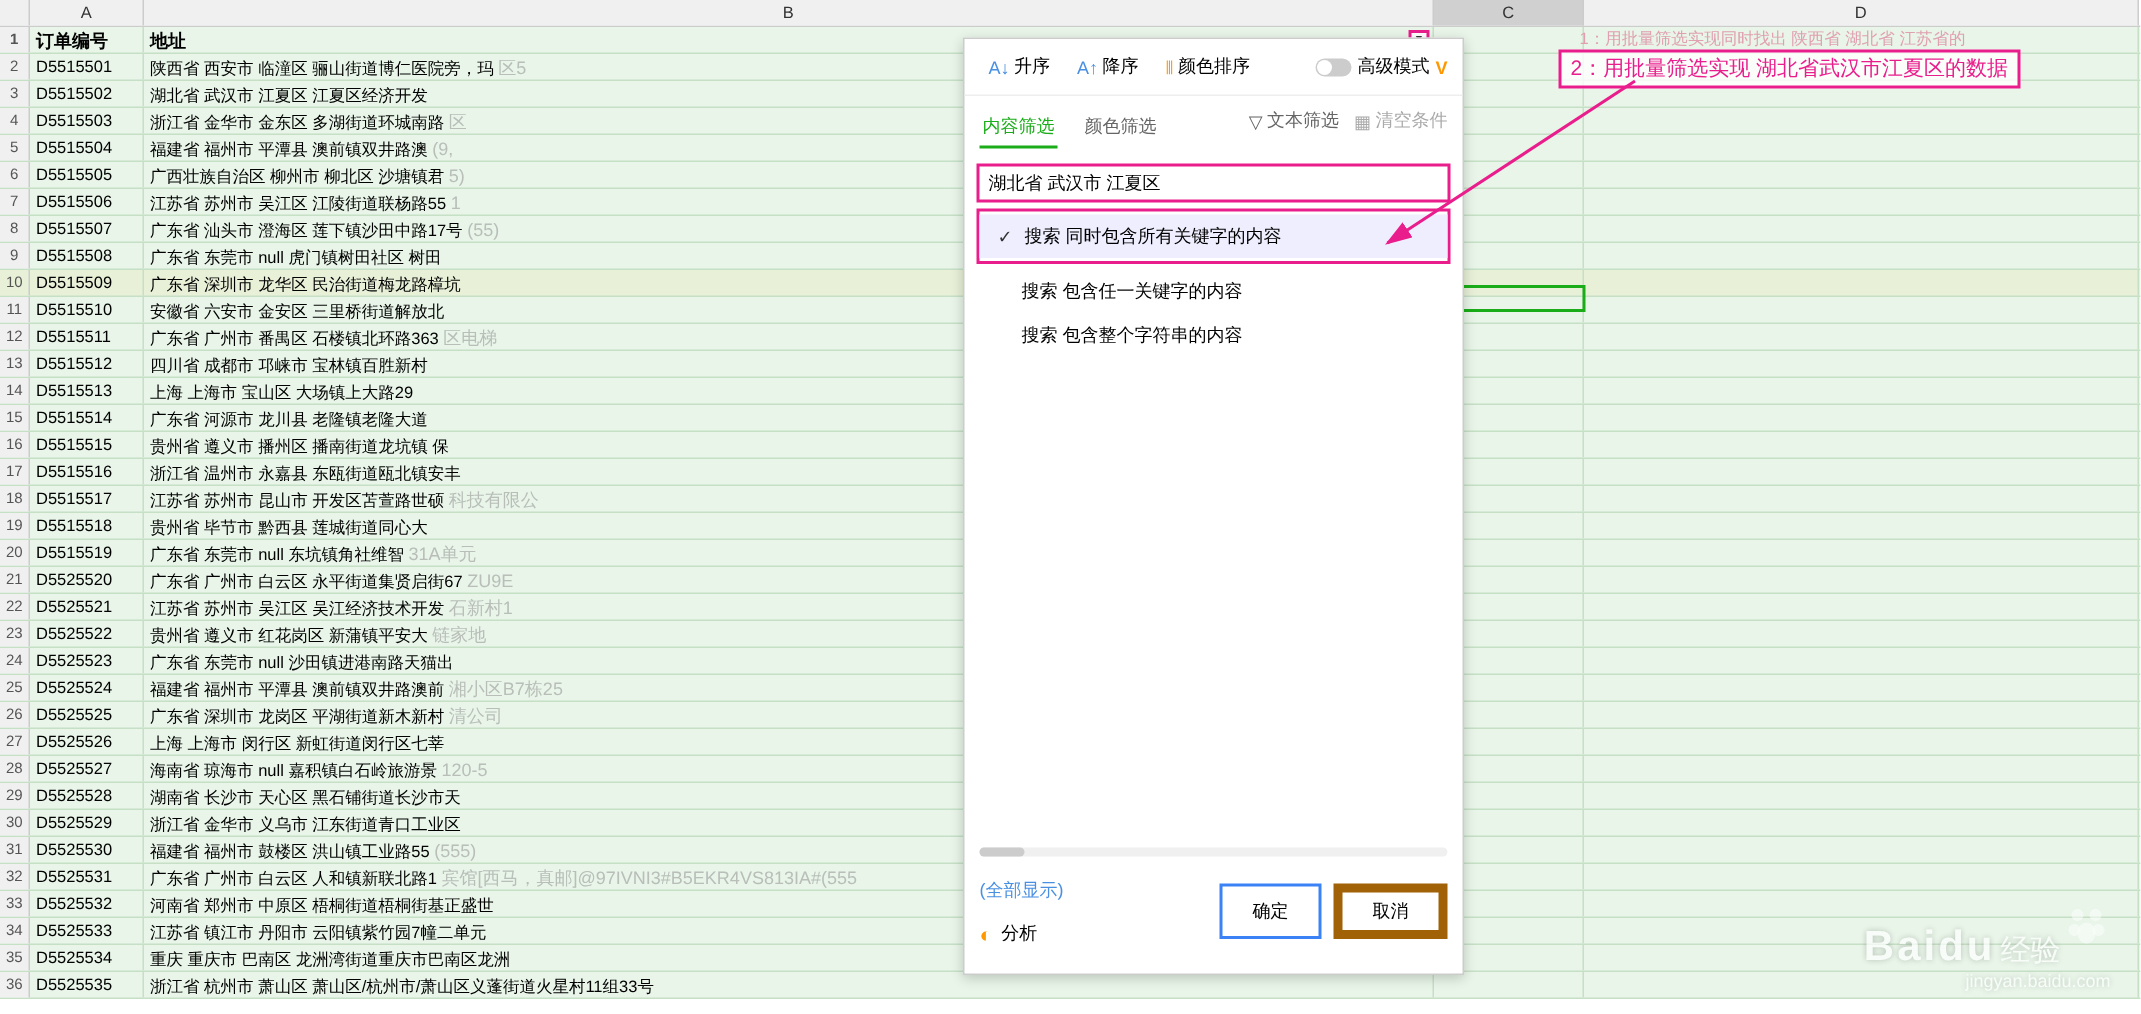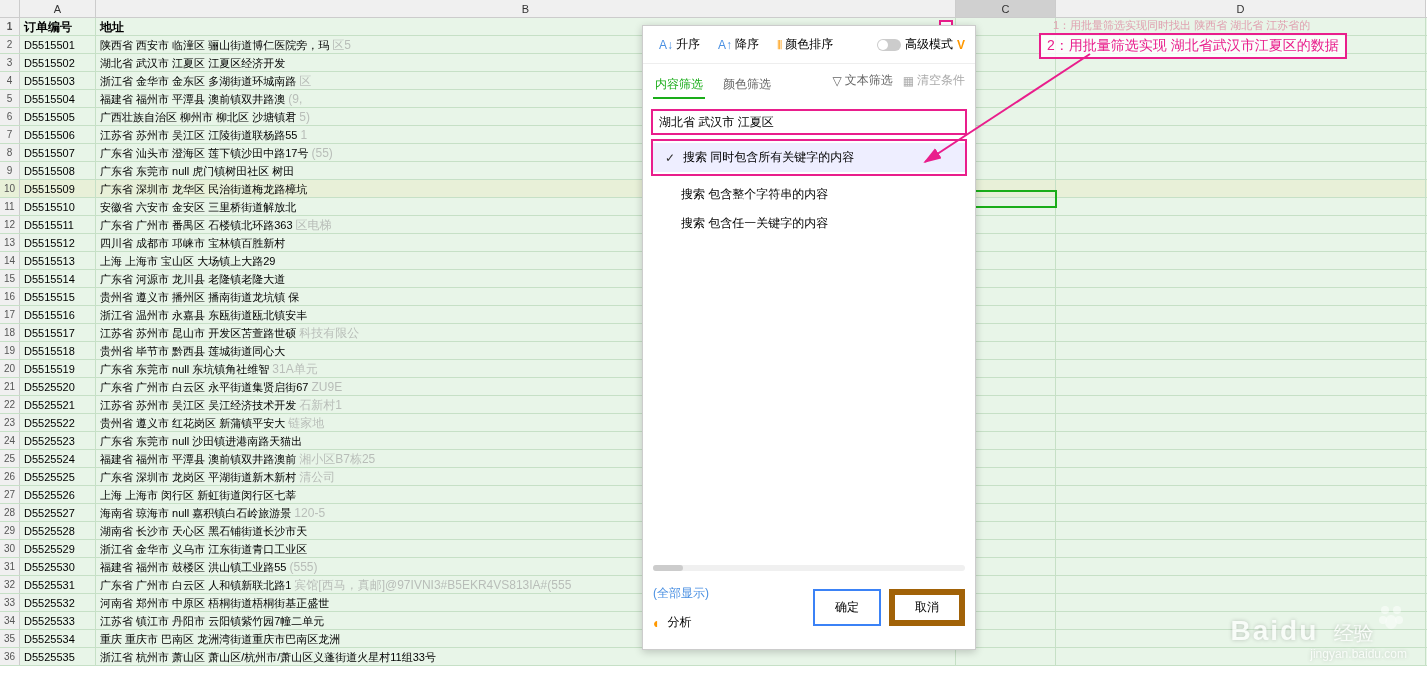--- a/index.html
+++ b/index.html
@@ -417,25 +417,25 @@
 
   <div class="search-options">
     <div class="option-row sel">
       <span class="check">✓</span>
       <span>搜索 同时包含所有关键字的内容</span>
     </div>
   </div>
   <div class="search-options-outer">
     <div class="option-row">
       <span class="check"></span>
-      <span>搜索 包含整个字符串的内容</span>
+      <span>搜索 包含任一关键字的内容</span>
     </div>
     <div class="option-row">
       <span class="check"></span>
-      <span>搜索 包含任一关键字的内容</span>
+      <span>搜索 包含整个字符串的内容</span>
     </div>
   </div>
 
   <div class="list-area"></div>
 
   <div class="bottom-bar">
     <div style="position:relative; height:10px; margin-bottom:6px;">
       <div style="height:6px; background:#f0f0f0; border-radius:3px;">
         <div style="width:30px; height:6px; background:#ccc; border-radius:3px;"></div>
       </div>
@@ -448,21 +448,21 @@
         <button class="btn ok">确定</button>
         <button class="btn">取消</button>
       </div>
     </div>
   </div>
 </div>
 
 <div class="watermark">
   <div>
     <span class="big">Baidu</span>
-    <span style="font-size:20px;margin-left:12px;">经验</span>
+    <span style="font-size:20px;">经验</span>
     <span class="paw">
       <svg width="30" height="30">
           <circle cx="8" cy="8" r="4" fill="#fff" opacity="0.7"></circle>
           <circle cx="20" cy="8" r="4" fill="#fff" opacity="0.7"></circle>
           <circle cx="6" cy="18" r="4" fill="#fff" opacity="0.7"></circle>
           <circle cx="22" cy="18" r="4" fill="#fff" opacity="0.7"></circle>
           <ellipse cx="14" cy="20" rx="6" ry="7" fill="#fff" opacity="0.7"></ellipse>
         </svg>
     </span>
   </div>

